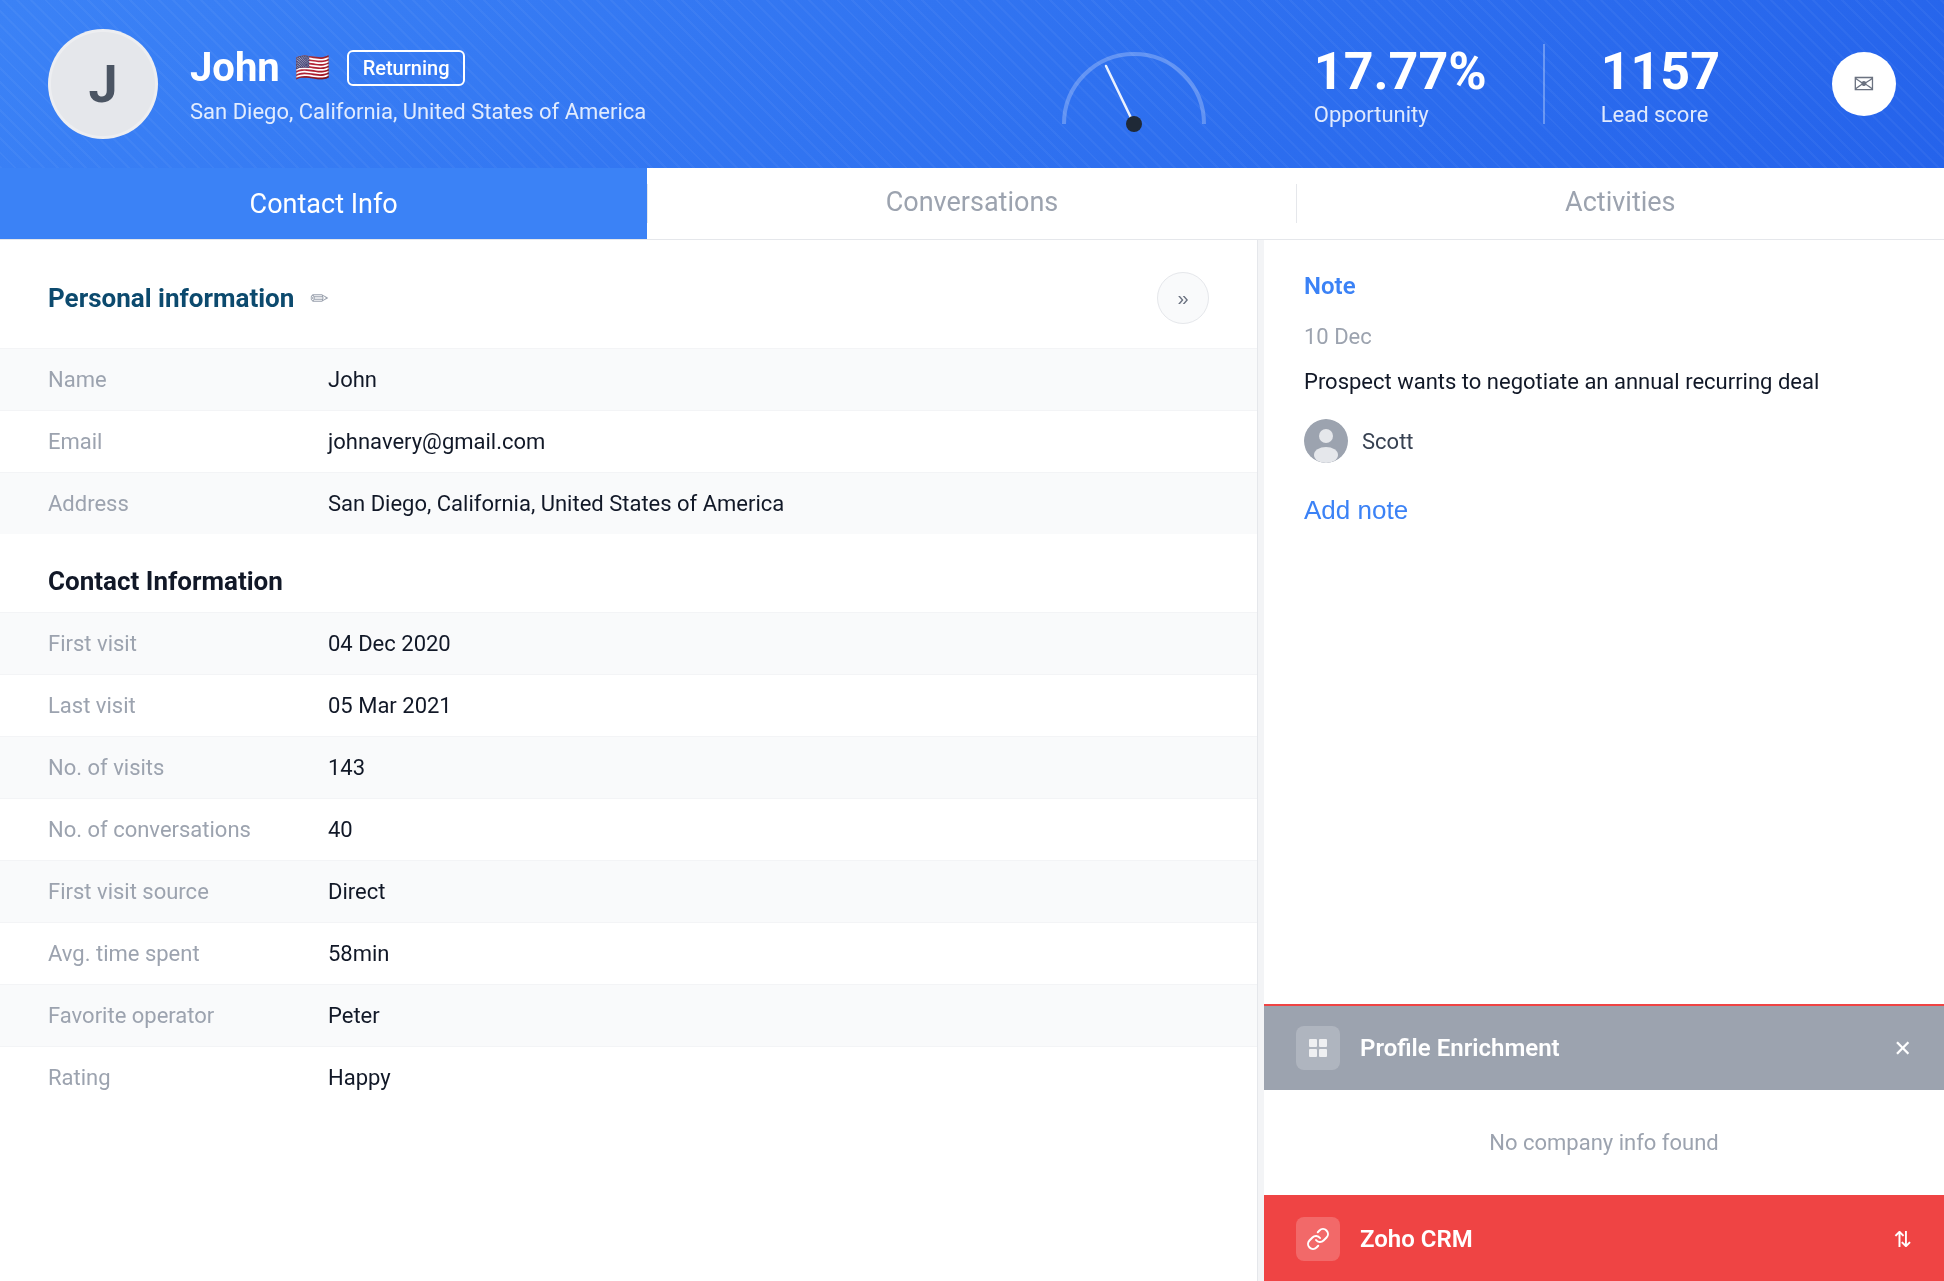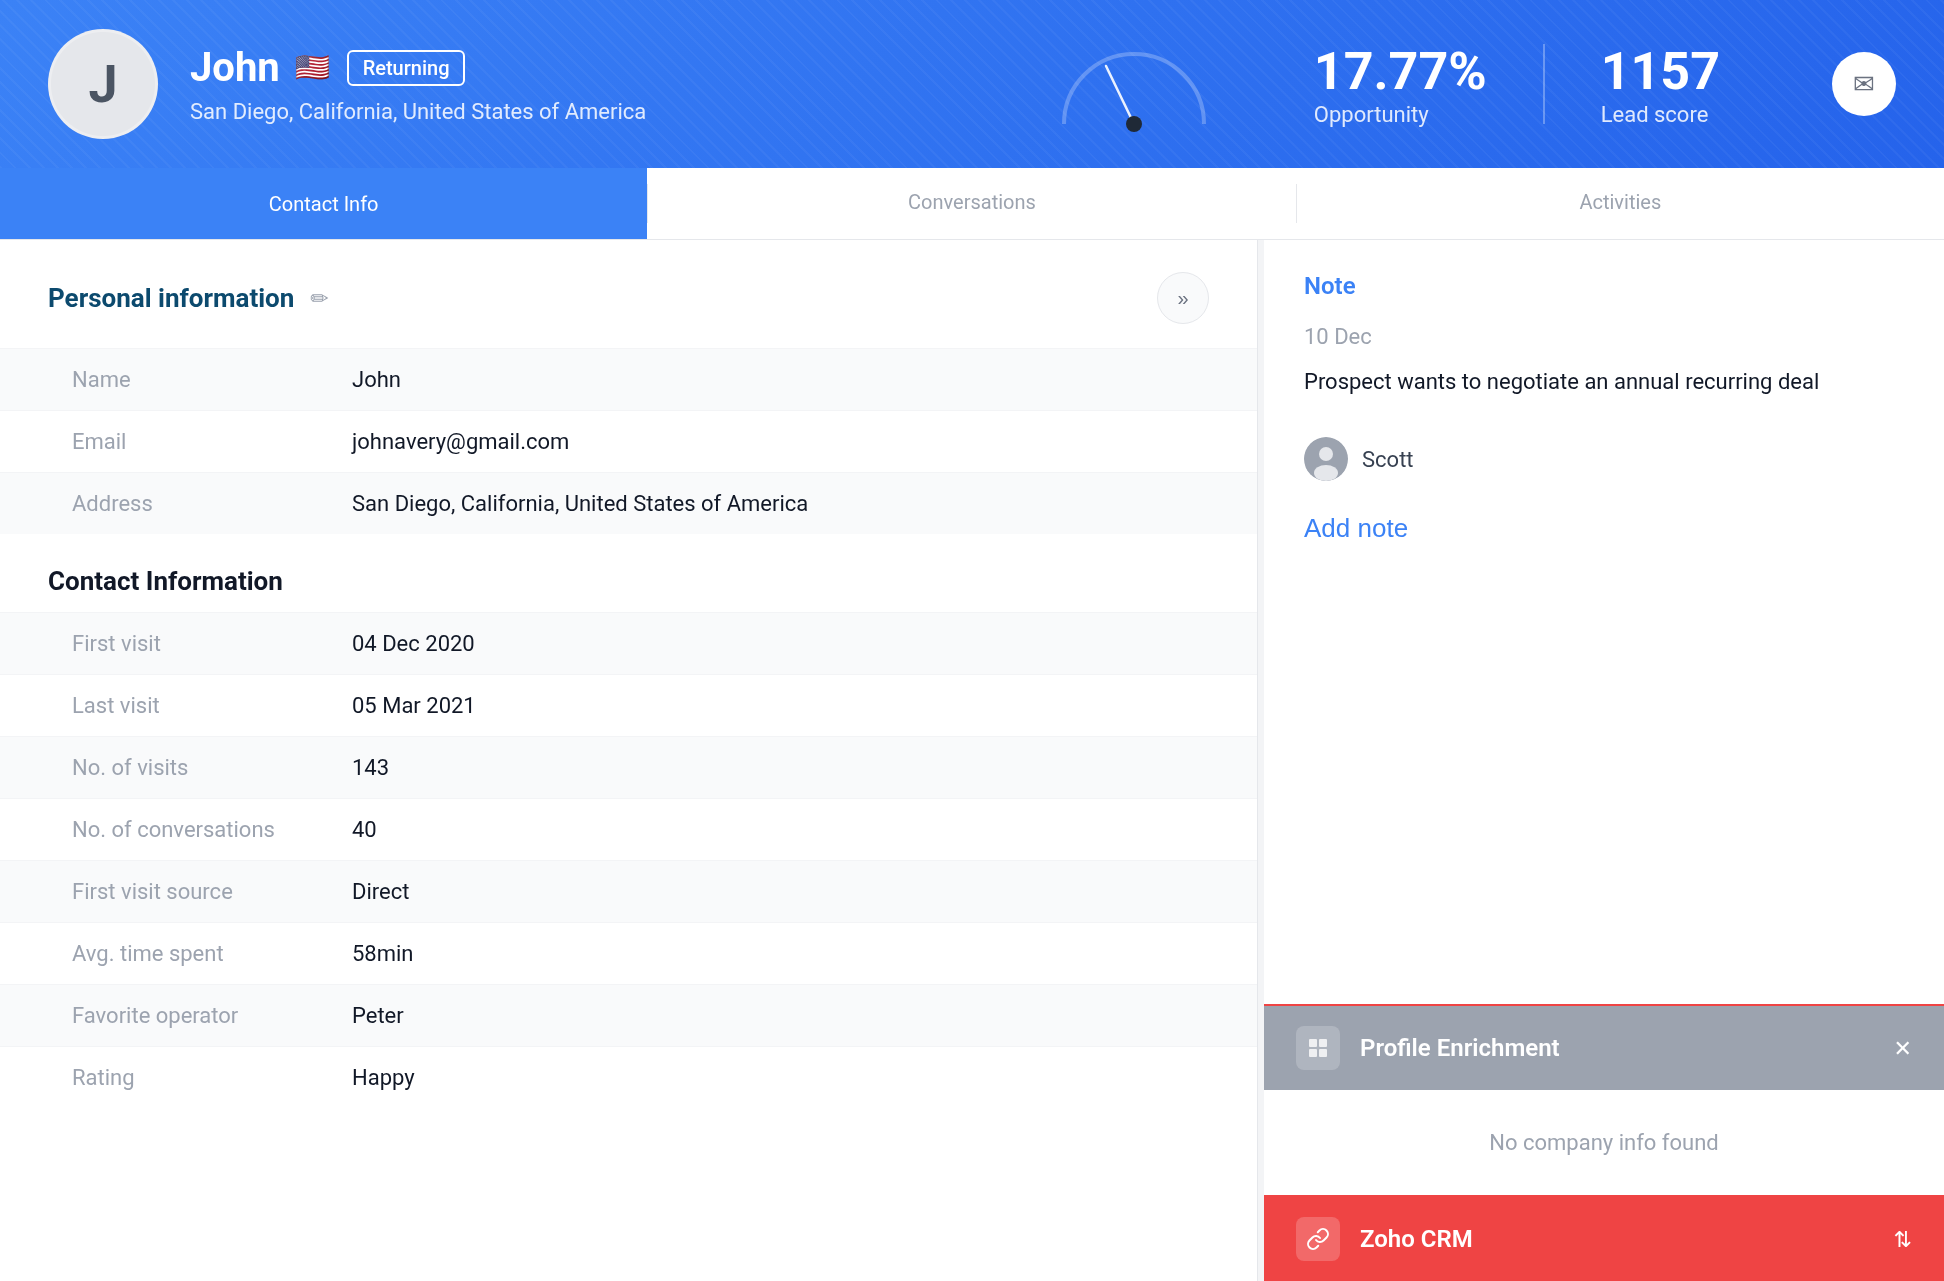--- a/index.html
+++ b/index.html
@@ -125,21 +125,21 @@
       align-items: stretch;
       background: white;
       border-bottom: 1px solid #e5e7eb;
       height: 72px;
     }
     .tab {
       display: flex;
       align-items: center;
       justify-content: center;
       padding: 0 48px;
-      font-size: 20px;
+      font-size: 27px;
       cursor: pointer;
       color: #9ca3af;
       border-bottom: 3px solid transparent;
       flex: 1;
     }
     .tab.active {
       background: #3b82f6;
       color: white;
       border-bottom: none;
     }
@@ -192,21 +192,21 @@
       align-items: center;
       justify-content: center;
       font-size: 20px;
       color: #6b7280;
     }
 
     .info-table { width: 100%; }
     .info-row {
       display: flex;
       align-items: center;
-      padding: 18px 72px;
+      padding: 18px 48px;
       border-top: 1px solid #f3f4f6;
     }
     .info-row:nth-child(odd) { background: #f9fafb; }
     .info-label {
       font-size: 22px;
       color: #9ca3af;
       width: 280px;
       flex-shrink: 0;
     }
     .info-value {
@@ -254,21 +254,21 @@
 
     .note-date {
       font-size: 22px;
       color: #9ca3af;
       margin-bottom: 16px;
     }
     .note-text {
       font-size: 22px;
       color: #111827;
       line-height: 1.5;
-      margin-bottom: 39px;
+      margin-bottom: 21px;
     }
     .note-author {
       display: flex;
       align-items: center;
       gap: 14px;
       margin-bottom: 32px;
     }
     .author-avatar {
       width: 44px;
       height: 44px;

